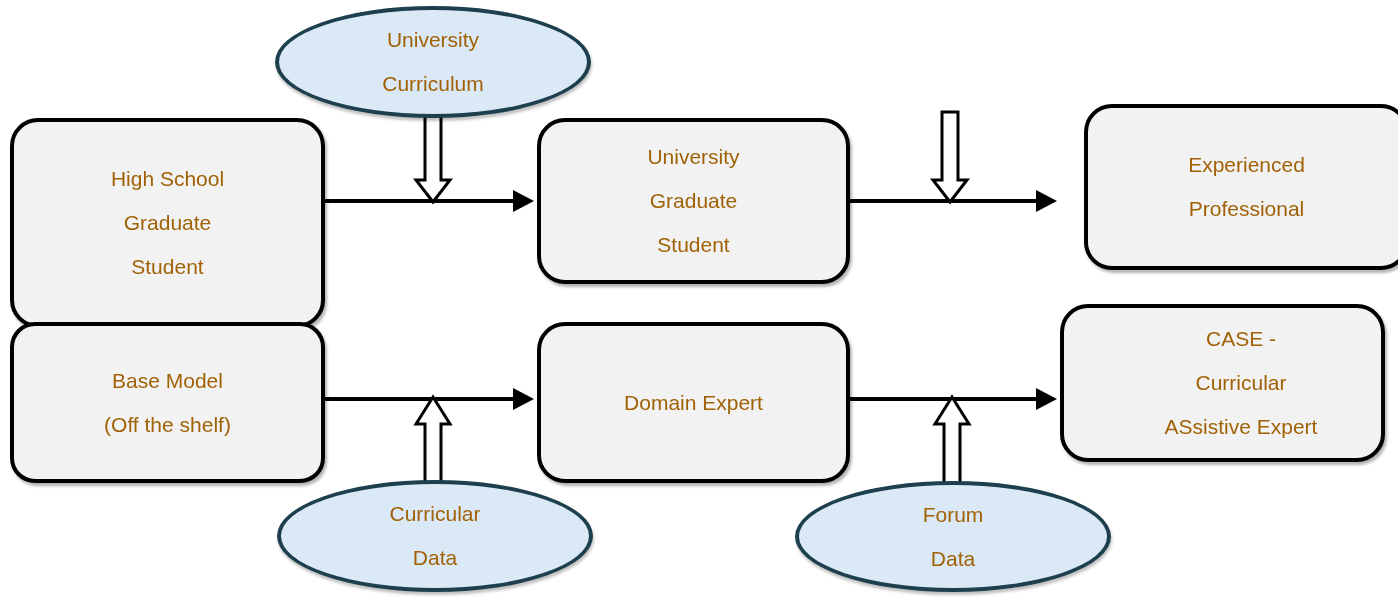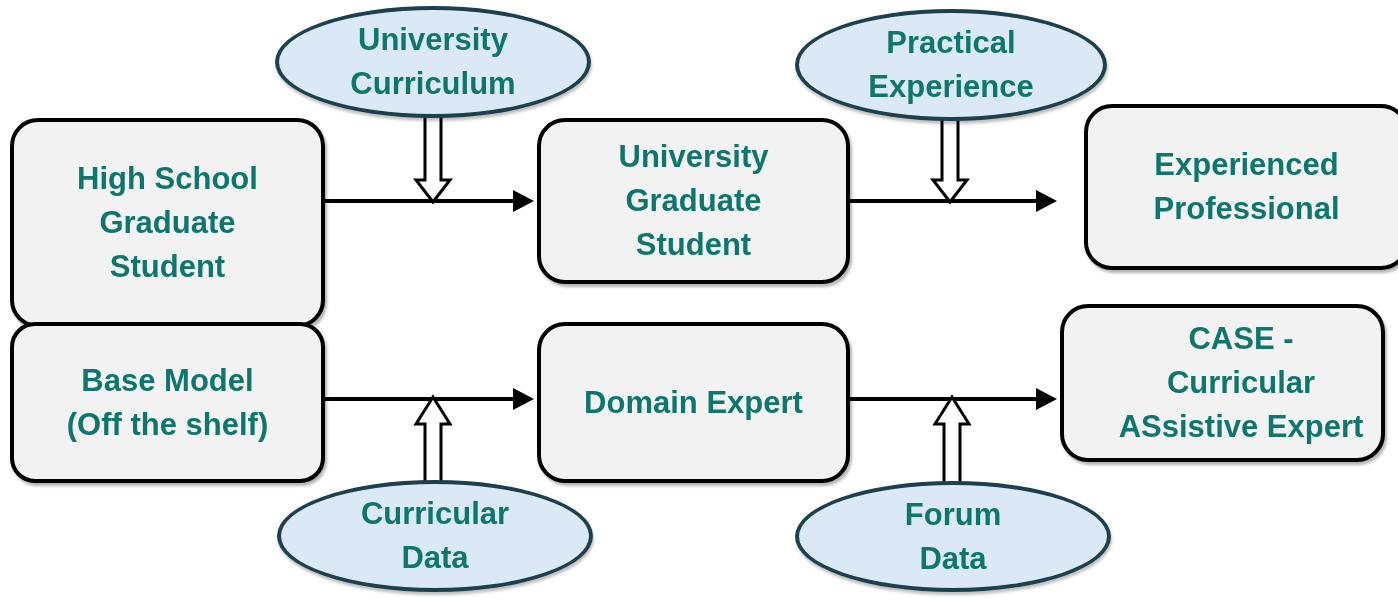--- a/index.html
+++ b/index.html
@@ -17,25 +17,24 @@
     width: 1398px; height: 600px;
     z-index: 1;
   }
   .node {
     position: absolute;
     z-index: 2;
     display: flex;
     align-items: center;
     justify-content: center;
     text-align: center;
-    color: #0f766e;
-    font-size: 31px;
+    color: #a16207;
+    font-size: 21px;
     line-height: 44px;
     box-sizing: border-box;
-    font-weight: bold;
   }
   .node .lbl { white-space: pre-line; }
   .stage {
     background: #f2f2f2;
     border: 4px solid #000000;
     border-radius: 28px;
     box-shadow: 2px 3px 3px rgba(0,0,0,0.30);
   }
   .input-node {
     background: #dbe8f5;
@@ -111,24 +110,20 @@
   <div class="node stage b6">
     <span class="lbl">CASE -
 Curricular
 ASsistive Expert</span>
   </div>
 
   <div class="node input-node e1">
     <span class="lbl">University
 Curriculum</span>
   </div>
-  <div class="node input-node e2">
-    <span class="lbl">Practical
-Experience</span>
-  </div>
   <div class="node input-node e3">
     <span class="lbl">Curricular
 Data</span>
   </div>
   <div class="node input-node e4">
     <span class="lbl">Forum
 Data</span>
   </div>
 
 </div>

